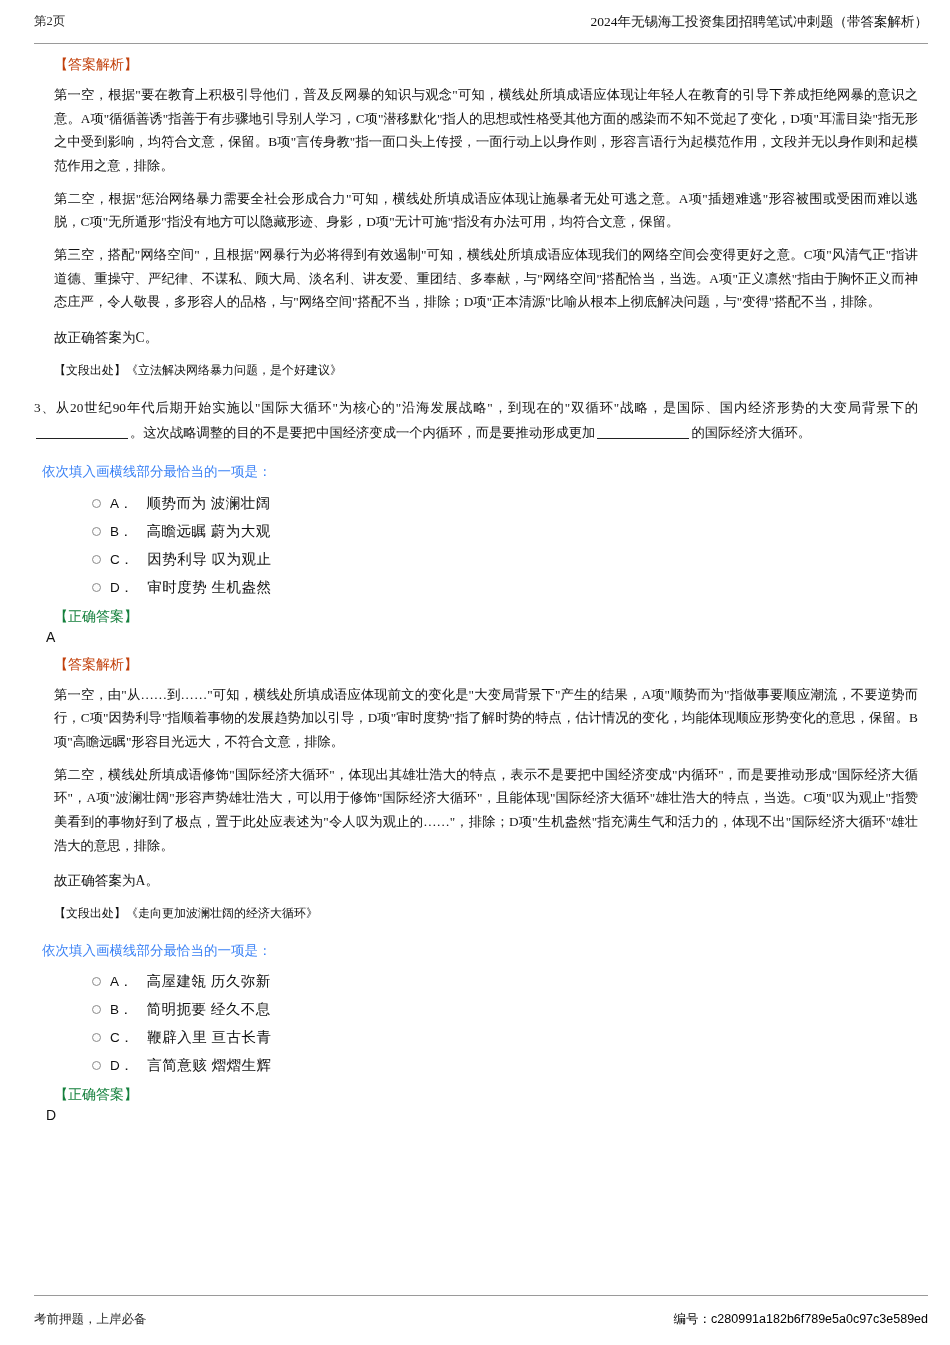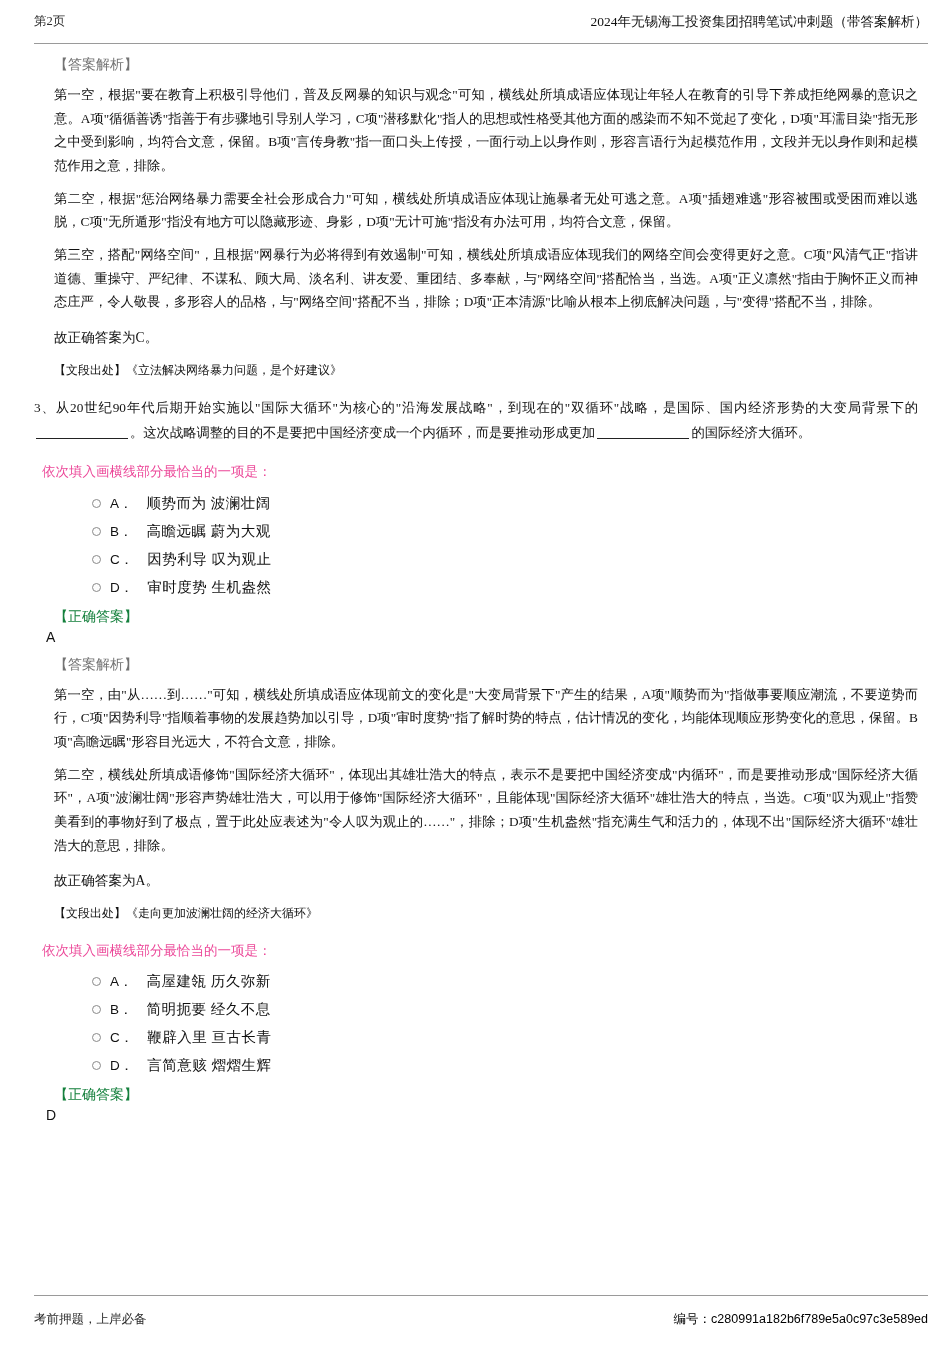--- a/index.html
+++ b/index.html
@@ -51,21 +51,21 @@
   
   .content {
     position: absolute;
     top: 48px;
     left: 34px;
     width: 884px;
   }
 
   .section-label {
     font-size: 14px;
-    color: #737373;
+    color: #c2410c;
     margin: 6px 0 8px 20px;
     line-height: 1.5;
   }
 
   .para {
     font-size: 13.3px;
     line-height: 1.78;
     color: #111;
     text-align: justify;
     margin: 0 0 9px 0;
@@ -101,21 +101,21 @@
   .blank-line {
     display: inline-block;
     width: 92px;
     border-bottom: 1px solid #222;
     vertical-align: -2px;
     margin: 0 2px;
   }
   .prompt {
     font-size: 13.5px;
     margin: 16px 0 10px 8px;
-    color: #ec4899;
+    color: #3b82f6;
     line-height: 1.6;
   }
   .options {
     margin: 6px 0 6px 0;
     padding: 0;
     list-style: none;
   }
   .option {
     display: flex;
     align-items: center;

